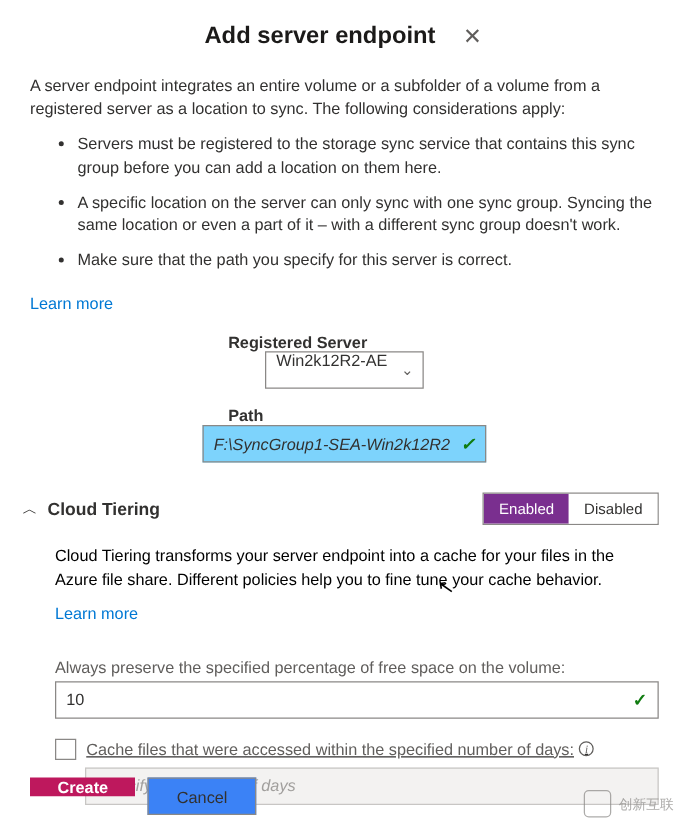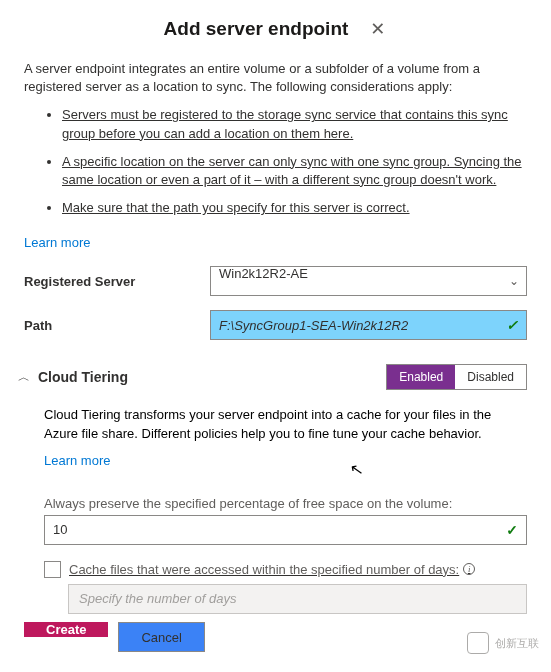--- a/index.html
+++ b/index.html
@@ -42,39 +42,39 @@
   }
   .descr {
     font-size: 13px;
     line-height: 1.4;
     color: #323130;
     margin-bottom: 10px;
   }
   ul.bullets {
     padding-left: 38px;
     margin-bottom: 8px;
-    text-decoration: underline;
   }
   ul.bullets li {
     font-size: 13px;
     line-height: 1.4;
     margin-bottom: 10px;
     color: #323130;
   }
   .link {
     color: #0078d4;
     font-size: 13px;
     cursor: pointer;
     display: inline-block;
     margin-bottom: 16px;
   }
   .field-row {
     display: flex;
     align-items: center;
     margin-bottom: 14px;
+    flex-direction: column;
   }
   .field-label {
     width: 186px;
     font-size: 13px;
     font-weight: 600;
     color: #323130;
   }
   .field-control {
     flex: 1;
     position: relative;

